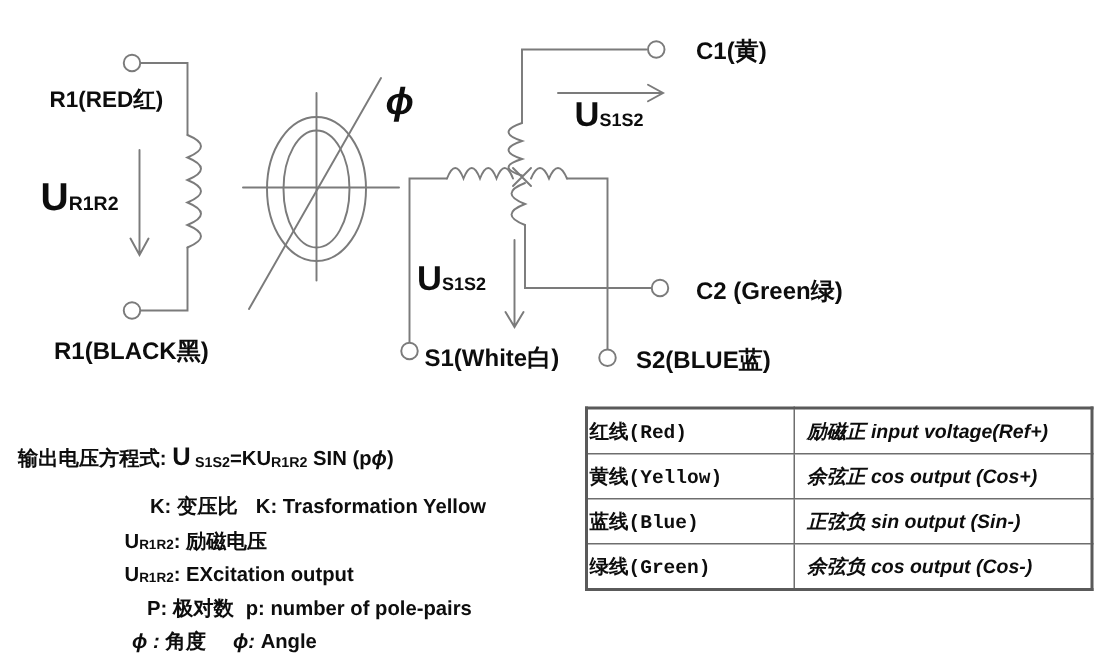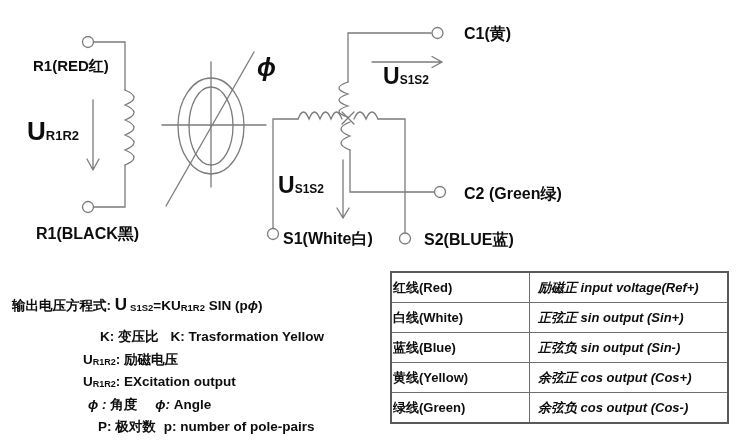--- a/index.html
+++ b/index.html
@@ -25,21 +25,21 @@
   .def-row sub{font-size:9px;font-weight:bold;vertical-align:-1px;}
   .def-cn,.def-en{display:inline-block;}
 
   
   .wire-table{left:390px;top:271px;border-collapse:collapse;table-layout:fixed;}
   .wire-table td{
     border:1.5px solid #6e6e6e;height:27px;
     font-size:13px;font-weight:bold;white-space:nowrap;vertical-align:middle;
   }
   .wire-table{border:2px solid #5a5a5a;}
-  .wire-table td.c1{width:135px;}
+  .wire-table td.c1{width:135px;font-family:Liberation Mono, monospace;}
   .wire-table td.c2{width:188px;padding-left:8px;font-style:italic;}
 </style>
 </head>
 <body>
 
 <svg class="abs" style="left:0;top:0;" width="740" height="268" viewBox="0 0 740 268">
   <g stroke="#7b7b7b" stroke-width="1.3" fill="none" stroke-linecap="round">
 
     <path d="M93.5,42 H125 V90"></path>
     <path d="M125,90 q18,7.5 0,15 q18,7.5 0,15 q18,7.5 0,15 q18,7.5 0,15 q18,7.5 0,15"></path>
@@ -95,47 +95,43 @@
 
   <div class="defs">
     <div class="def-row" style="margin-left:88px;">
       <span class="def-cn" style="margin-right:12px;"><span>K:</span><sub></sub><span></span> <span>变压比</span></span>
       <span class="def-en"><span>K:</span><sub></sub><span></span> <span>Trasformation Yellow</span></span>
     </div>
     <div class="def-row" style="margin-left:71px;flex-direction:column;">
       <span class="def-cn" style="margin-right:16px;"><span>U</span><sub>R1R2</sub><span>:</span> <span>励磁电压</span></span>
       <span class="def-en"><span>U</span><sub>R1R2</sub><span>:</span> <span>EXcitation output</span></span>
     </div>
+    <div class="def-row" style="margin-left:86px;">
+      <span class="def-cn" style="margin-right:8px;"><span>P:</span><sub></sub><span></span> <span>极对数</span></span>
+      <span class="def-en"><span>p:</span><sub></sub><span></span> <span>number of pole-pairs</span></span>
+    </div>
     <div class="def-row" style="margin-left:76px;">
       <span class="def-cn" style="margin-right:18px;"><span class="phi">ϕ :</span><sub></sub><span></span> <span>角度</span></span>
       <span class="def-en"><span class="phi">ϕ:</span><sub></sub><span></span> <span>Angle</span></span>
-    </div>
-    <div class="def-row" style="margin-left:86px;">
-      <span class="def-cn" style="margin-right:8px;"><span>P:</span><sub></sub><span></span> <span>极对数</span></span>
-      <span class="def-en"><span>p:</span><sub></sub><span></span> <span>number of pole-pairs</span></span>
     </div>
   </div>
 </div>
 
 <table class="abs wire-table">
   <tbody>
     <tr>
       <td class="c1">红线(Red)</td>
       <td class="c2">励磁正 input voltage(Ref+)</td>
     </tr>
     <tr>
-      <td class="c1">白线(White)</td>
-      <td class="c2">正弦正 sin output (Sin+)</td>
+      <td class="c1">黄线(Yellow)</td>
+      <td class="c2">余弦正 cos output (Cos+)</td>
     </tr>
     <tr>
       <td class="c1">蓝线(Blue)</td>
       <td class="c2">正弦负 sin output (Sin-)</td>
-    </tr>
-    <tr>
-      <td class="c1">黄线(Yellow)</td>
-      <td class="c2">余弦正 cos output (Cos+)</td>
     </tr>
     <tr>
       <td class="c1">绿线(Green)</td>
       <td class="c2">余弦负 cos output (Cos-)</td>
     </tr>
   </tbody>
 </table>
 
 </body></html>

